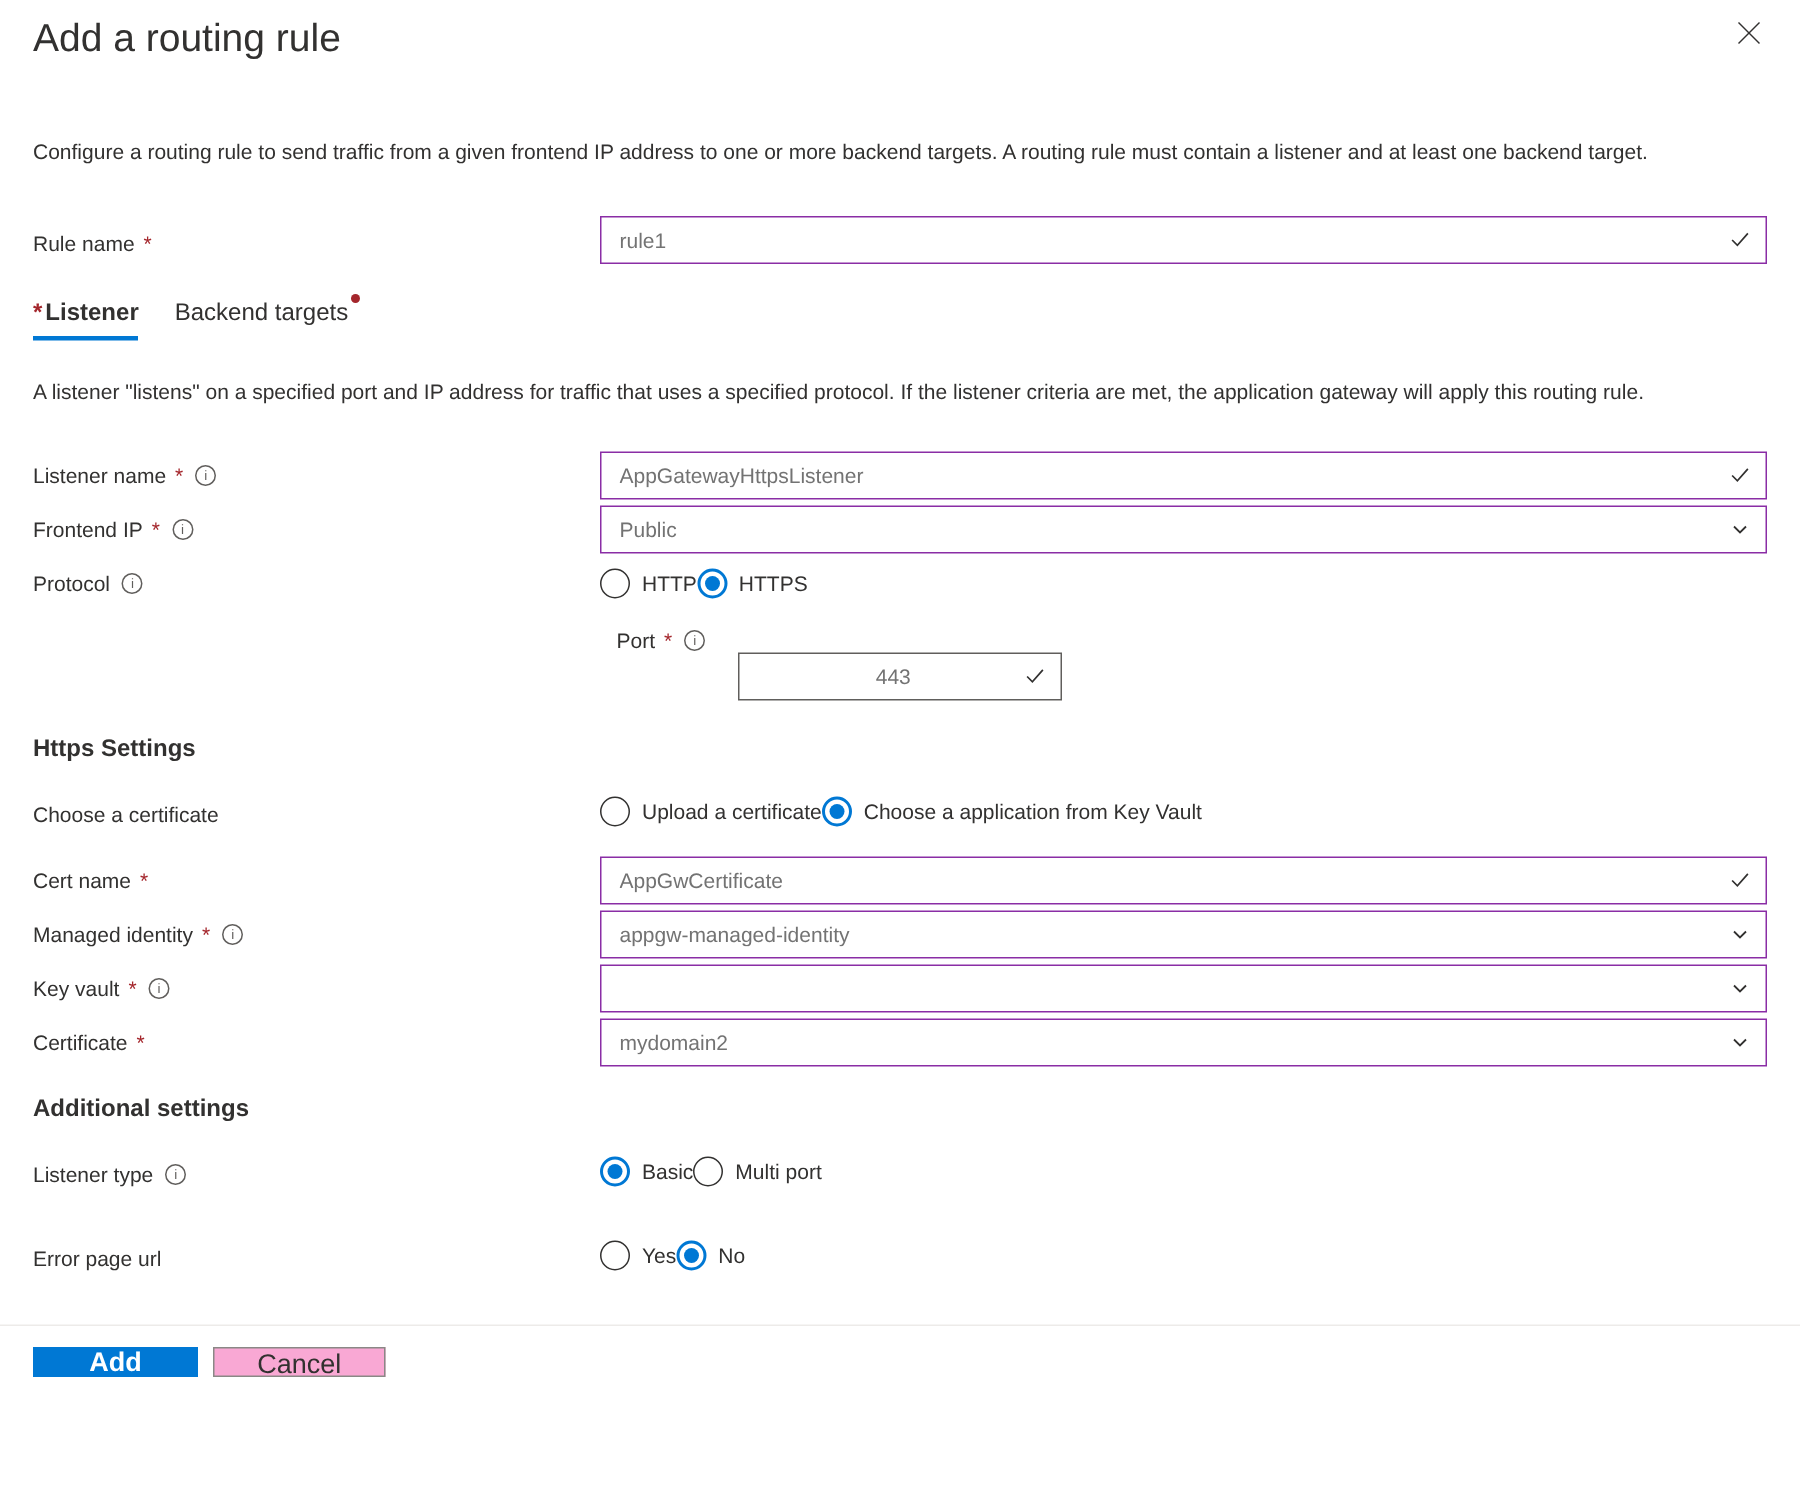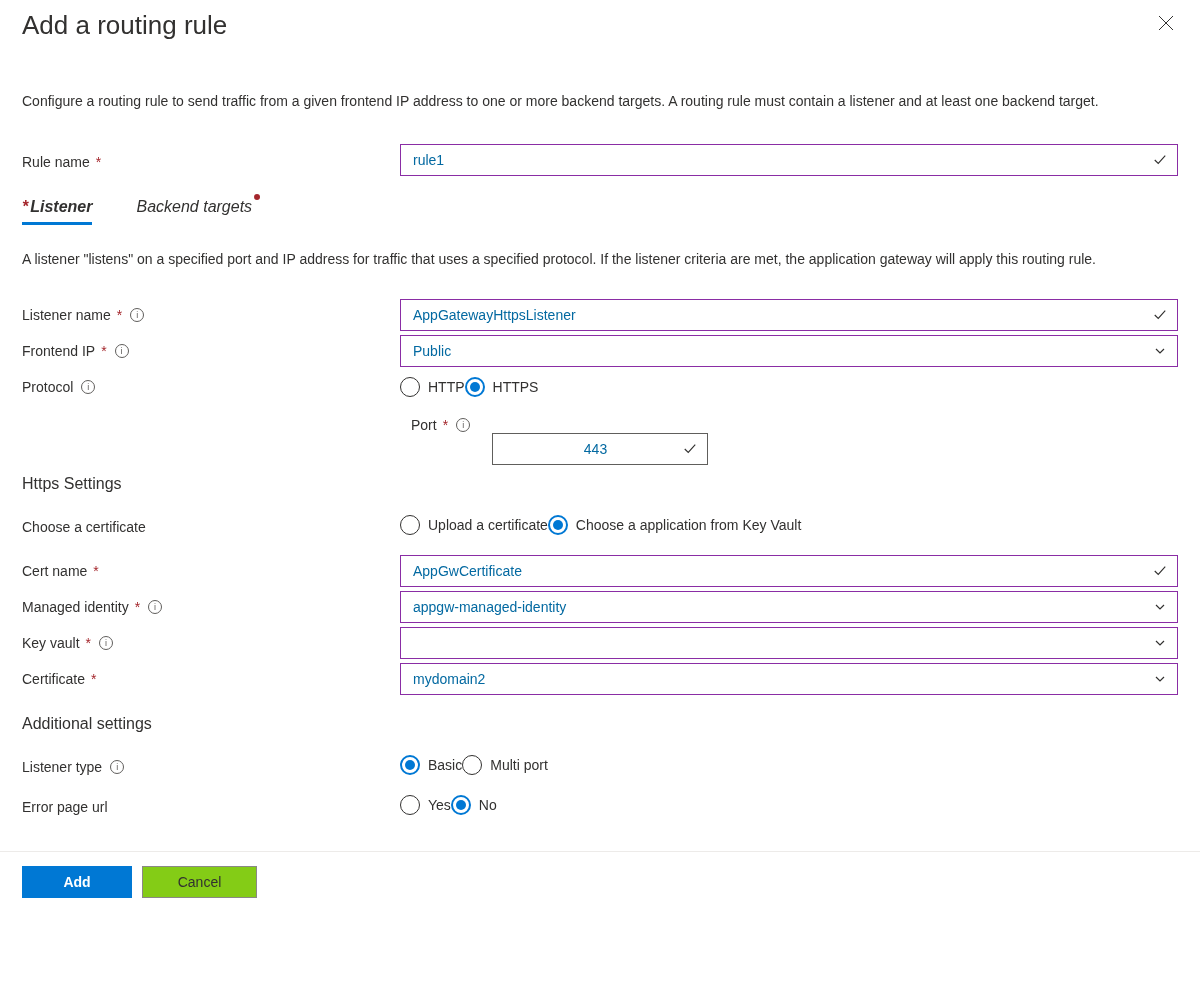--- a/index.html
+++ b/index.html
@@ -39,21 +39,21 @@
     }
     .description {
       font-size: 14px;
       color: #323130;
       line-height: 1.5;
       margin-bottom: 32px;
     }
     .form-row {
       display: flex;
       align-items: center;
-      margin-bottom: 8px;
+      margin-bottom: 24px;
       min-height: 32px;
     }
     .label-cell {
       width: 378px;
       flex-shrink: 0;
       display: flex;
       align-items: center;
       gap: 4px;
       padding-top: 4px;
     }
@@ -82,21 +82,21 @@
       flex: 1;
       display: flex;
       align-items: center;
     }
     .text-input {
       width: 100%;
       height: 32px;
       border: 1px solid #8a2da5;
       padding: 0 21px 0 12px;
       font-size: 14px;
-      color: #0369a1;
+      color: #737373;
       background: #ffffff;
       position: relative;
     }
     .text-input-plain {
       border: 1px solid #605e5c;
       text-align: center;
     }
     .input-wrapper {
       position: relative;
       width: 100%;
@@ -116,25 +116,24 @@
     .check-icon svg {
       width: 14px;
       height: 14px;
     }
     .chevron-icon svg {
       width: 12px;
       height: 12px;
     }
     .tabs {
       display: flex;
-      gap: 44px;
+      gap: 24px;
       margin-top: 22px;
       margin-bottom: 24px;
       position: relative;
-      font-style: italic;
     }
     .tab {
       font-size: 16px;
       color: #323130;
       padding-bottom: 6px;
       cursor: pointer;
       position: relative;
     }
     .tab.active {
       font-weight: 600;
@@ -187,50 +186,50 @@
       height: 10px;
       background: #0078d4;
       border-radius: 50%;
     }
     .radio-label {
       font-size: 14px;
       color: #323130;
     }
     .section-heading {
       font-size: 16px;
-      font-weight: 400;
+      font-weight: 700;
       color: #323130;
       margin-top: 10px;
       margin-bottom: 16px;
     }
     .footer {
       border-top: 1px solid #edebe9;
       margin-top: 30px;
       margin-left: -22px;
       margin-right: -22px;
       padding: 14px 22px;
       display: flex;
       gap: 10px;
     }
     .btn {
-      height: 32px;
+      height: 20px;
       padding: 0 24px;
-      font-size: 14px;
+      font-size: 18px;
       cursor: pointer;
       border: none;
       min-width: 75px;
     }
     .btn-primary {
       background: #0078d4;
       color: #ffffff;
       font-weight: 600;
       min-width: 110px;
     }
     .btn-secondary {
-      background: #84cc16;
+      background: #f9a8d4;
       color: #323130;
       border: 1px solid #8a8886;
       min-width: 115px;
     }
     .stack-tight .form-row {
       margin-bottom: 4px;
     }
     .stack-tight .label-cell {
       align-self: center;
       padding-top: 0;

